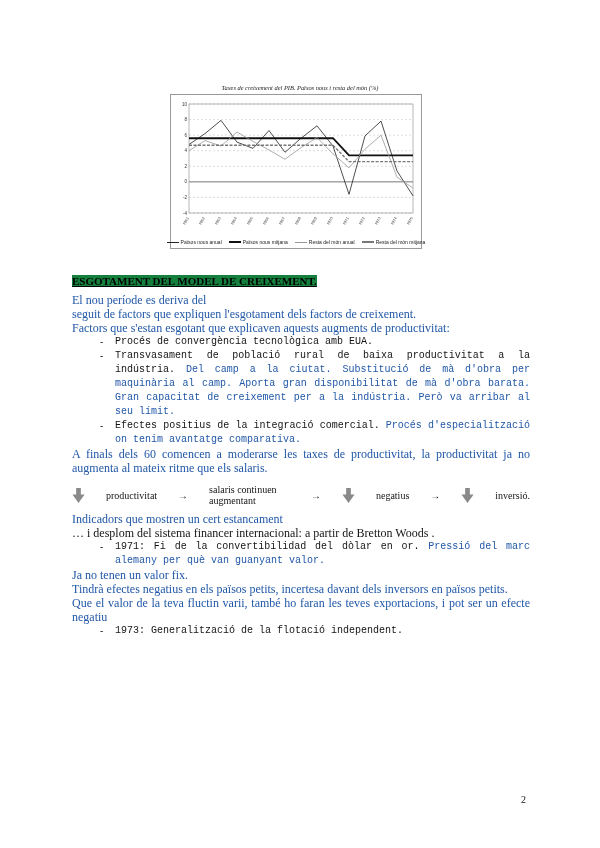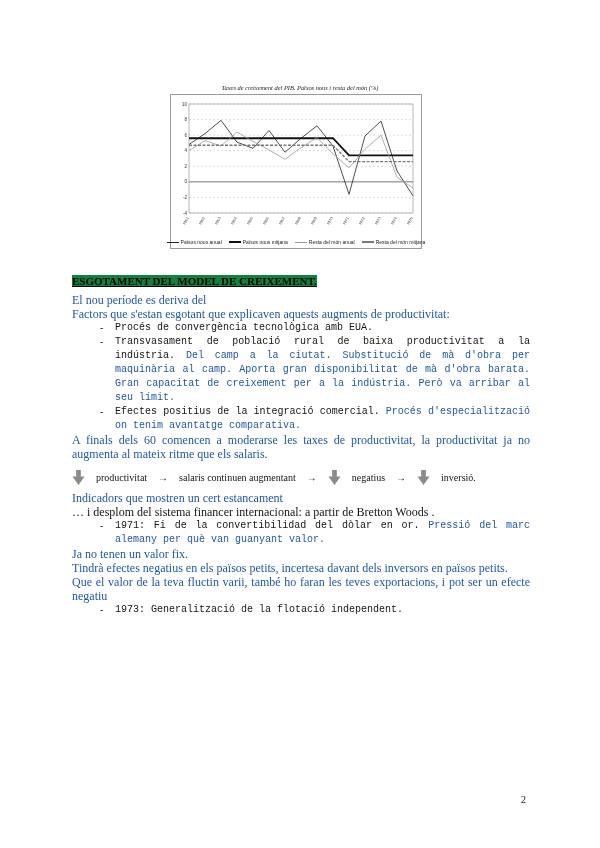--- a/index.html
+++ b/index.html
@@ -29,21 +29,21 @@
     display:inline-block; background:#15803d; color:#000;
     font-weight:bold; font-size:11px; text-decoration:underline; margin-bottom:6px;
   }
   .p { font-size:12px; line-height:14px; }
   .blue { color:#2057a7; }
   .black { color:#141414; }
   .bullet { display:flex; padding-left:28px; font-size:10px; line-height:14px; }
   .bullet .dash { width:15px; flex:none; }
   .bullet .btext { flex:1; text-align:justify;font-family:Liberation Mono, monospace; }
   .arrow-row {
-    display:flex; align-items:center; gap:11px; margin:9px 0 6px 0;
+    display:flex; align-items:center; gap:21px; margin:9px 0 6px 0;
     font-size:10px; color:#141414; text-align:left;
   }
   .dn { flex:none; }
   .dn path { fill:#8a8a8a; }
   .mt { }
   .page-number { position:absolute; right:74px; top:794px; font-size:10px; color:#141414; }
 </style>
 </head>
 <body>
 
@@ -108,20 +108,21 @@
           <span>Resta del món mitjana</span>
         </span>
       </div>
     </div>
   </div>
 
   <div class="text-area">
     <span class="heading">ESGOTAMENT DEL MODEL DE CREIXEMENT.</span>
 
     <p class="p blue">El nou període es deriva del</p>
+    <p class="p blue">seguit de factors que expliquen l'esgotament dels factors de creixement.</p>
     <p class="p blue">Factors que s'estan esgotant que explicaven aquests augments de productivitat:</p>
 
     <div class="bullet">
       <span class="dash black">-</span>
       <span class="btext"><span class="black">Procés de convergència tecnològica amb EUA.</span></span>
     </div>
     <div class="bullet">
       <span class="dash black">-</span>
       <span class="btext"><span class="black">Transvasament de població rural de baixa productivitat a la indústria. </span><span class="blue">Del camp a la ciutat. Substitució de mà d'obra per maquinària al camp. Aporta gran disponibilitat de mà d'obra barata. Gran capacitat de creixement per a la indústria. Però va arribar al seu límit.</span></span>
     </div>

